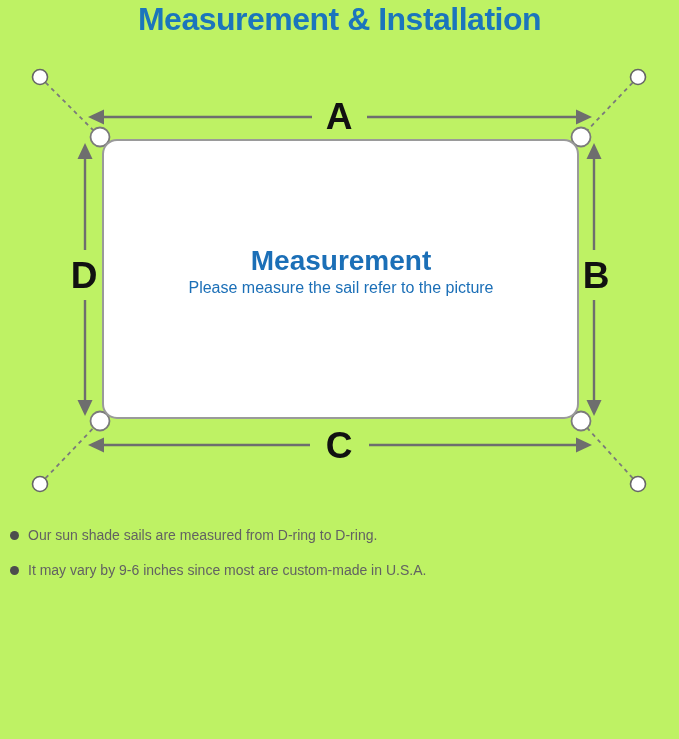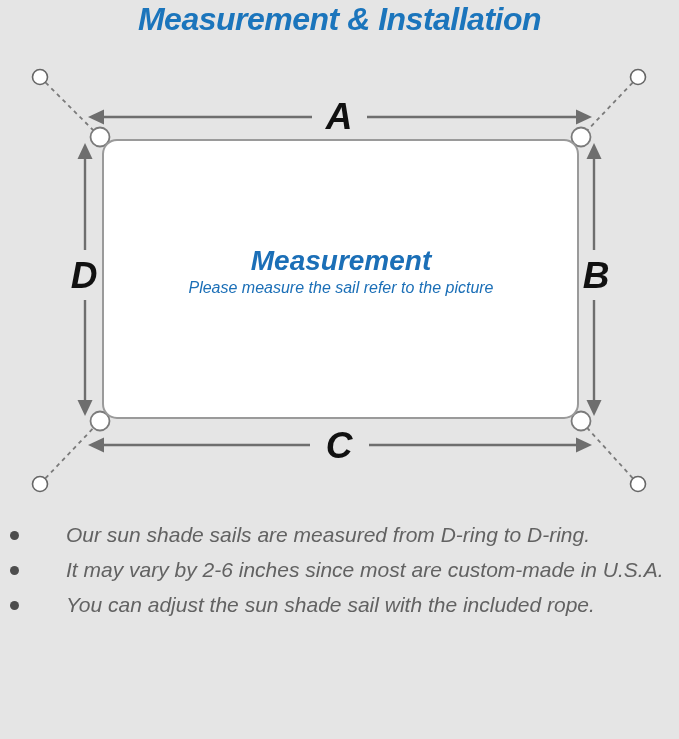--- a/index.html
+++ b/index.html
@@ -2,23 +2,22 @@
 <html><head>
 <meta charset="utf-8">
 <style>
   * { margin: 0; padding: 0; box-sizing: border-box; }
   html, body { background: #ffffff; }
   body { font-family: "Liberation Sans", sans-serif; }
   .page {
     position: relative;
     width: 679px;
     height: 739px;
-    background: #e5e5e5;
+    background: #bef264;
     overflow: hidden;
-    font-style: italic;
   }
   .page-title {
     position: absolute;
     top: 1px;
     left: 0;
     width: 100%;
     text-align: center;
     font-size: 32px;
     font-weight: bold;
     letter-spacing: -0.5px;
@@ -66,24 +65,23 @@
   .note-dot {
     flex: 0 0 auto;
     width: 9px;
     height: 9px;
     border-radius: 50%;
     background: #4d4d4d;
     margin: 7px 9px 0 1px;
   }
   .note-text {
     color: #626262;
-    font-size: 21px;
+    font-size: 14px;
     line-height: 22px;
     white-space: pre-line;
-    margin-left: 38px;
   }
 </style>
 </head>
 <body>
 
 <div class="page">
 
   <div class="page-title">Measurement &amp; Installation</div>
 
   <svg class="diagram-svg" width="679" height="520" viewBox="0 0 679 520">
@@ -142,21 +140,17 @@
     <text class="center-sub" x="341" y="293" text-anchor="middle">Please measure the sail refer to the picture</text>
   </svg>
 
   <div class="notes">
     <div class="note-item">
       <span class="note-dot"></span>
       <span class="note-text">Our sun shade sails are measured from D-ring to D-ring.</span>
     </div>
     <div class="note-item">
       <span class="note-dot"></span>
-      <span class="note-text">It may vary by 2-6 inches since most are custom-made in U.S.A.</span>
-    </div>
-    <div class="note-item">
-      <span class="note-dot"></span>
-      <span class="note-text">You can adjust the sun shade sail with the included rope.</span>
+      <span class="note-text">It may vary by 9-6 inches since most are custom-made in U.S.A.</span>
     </div>
   </div>
 
 </div>
 
 </body></html>

